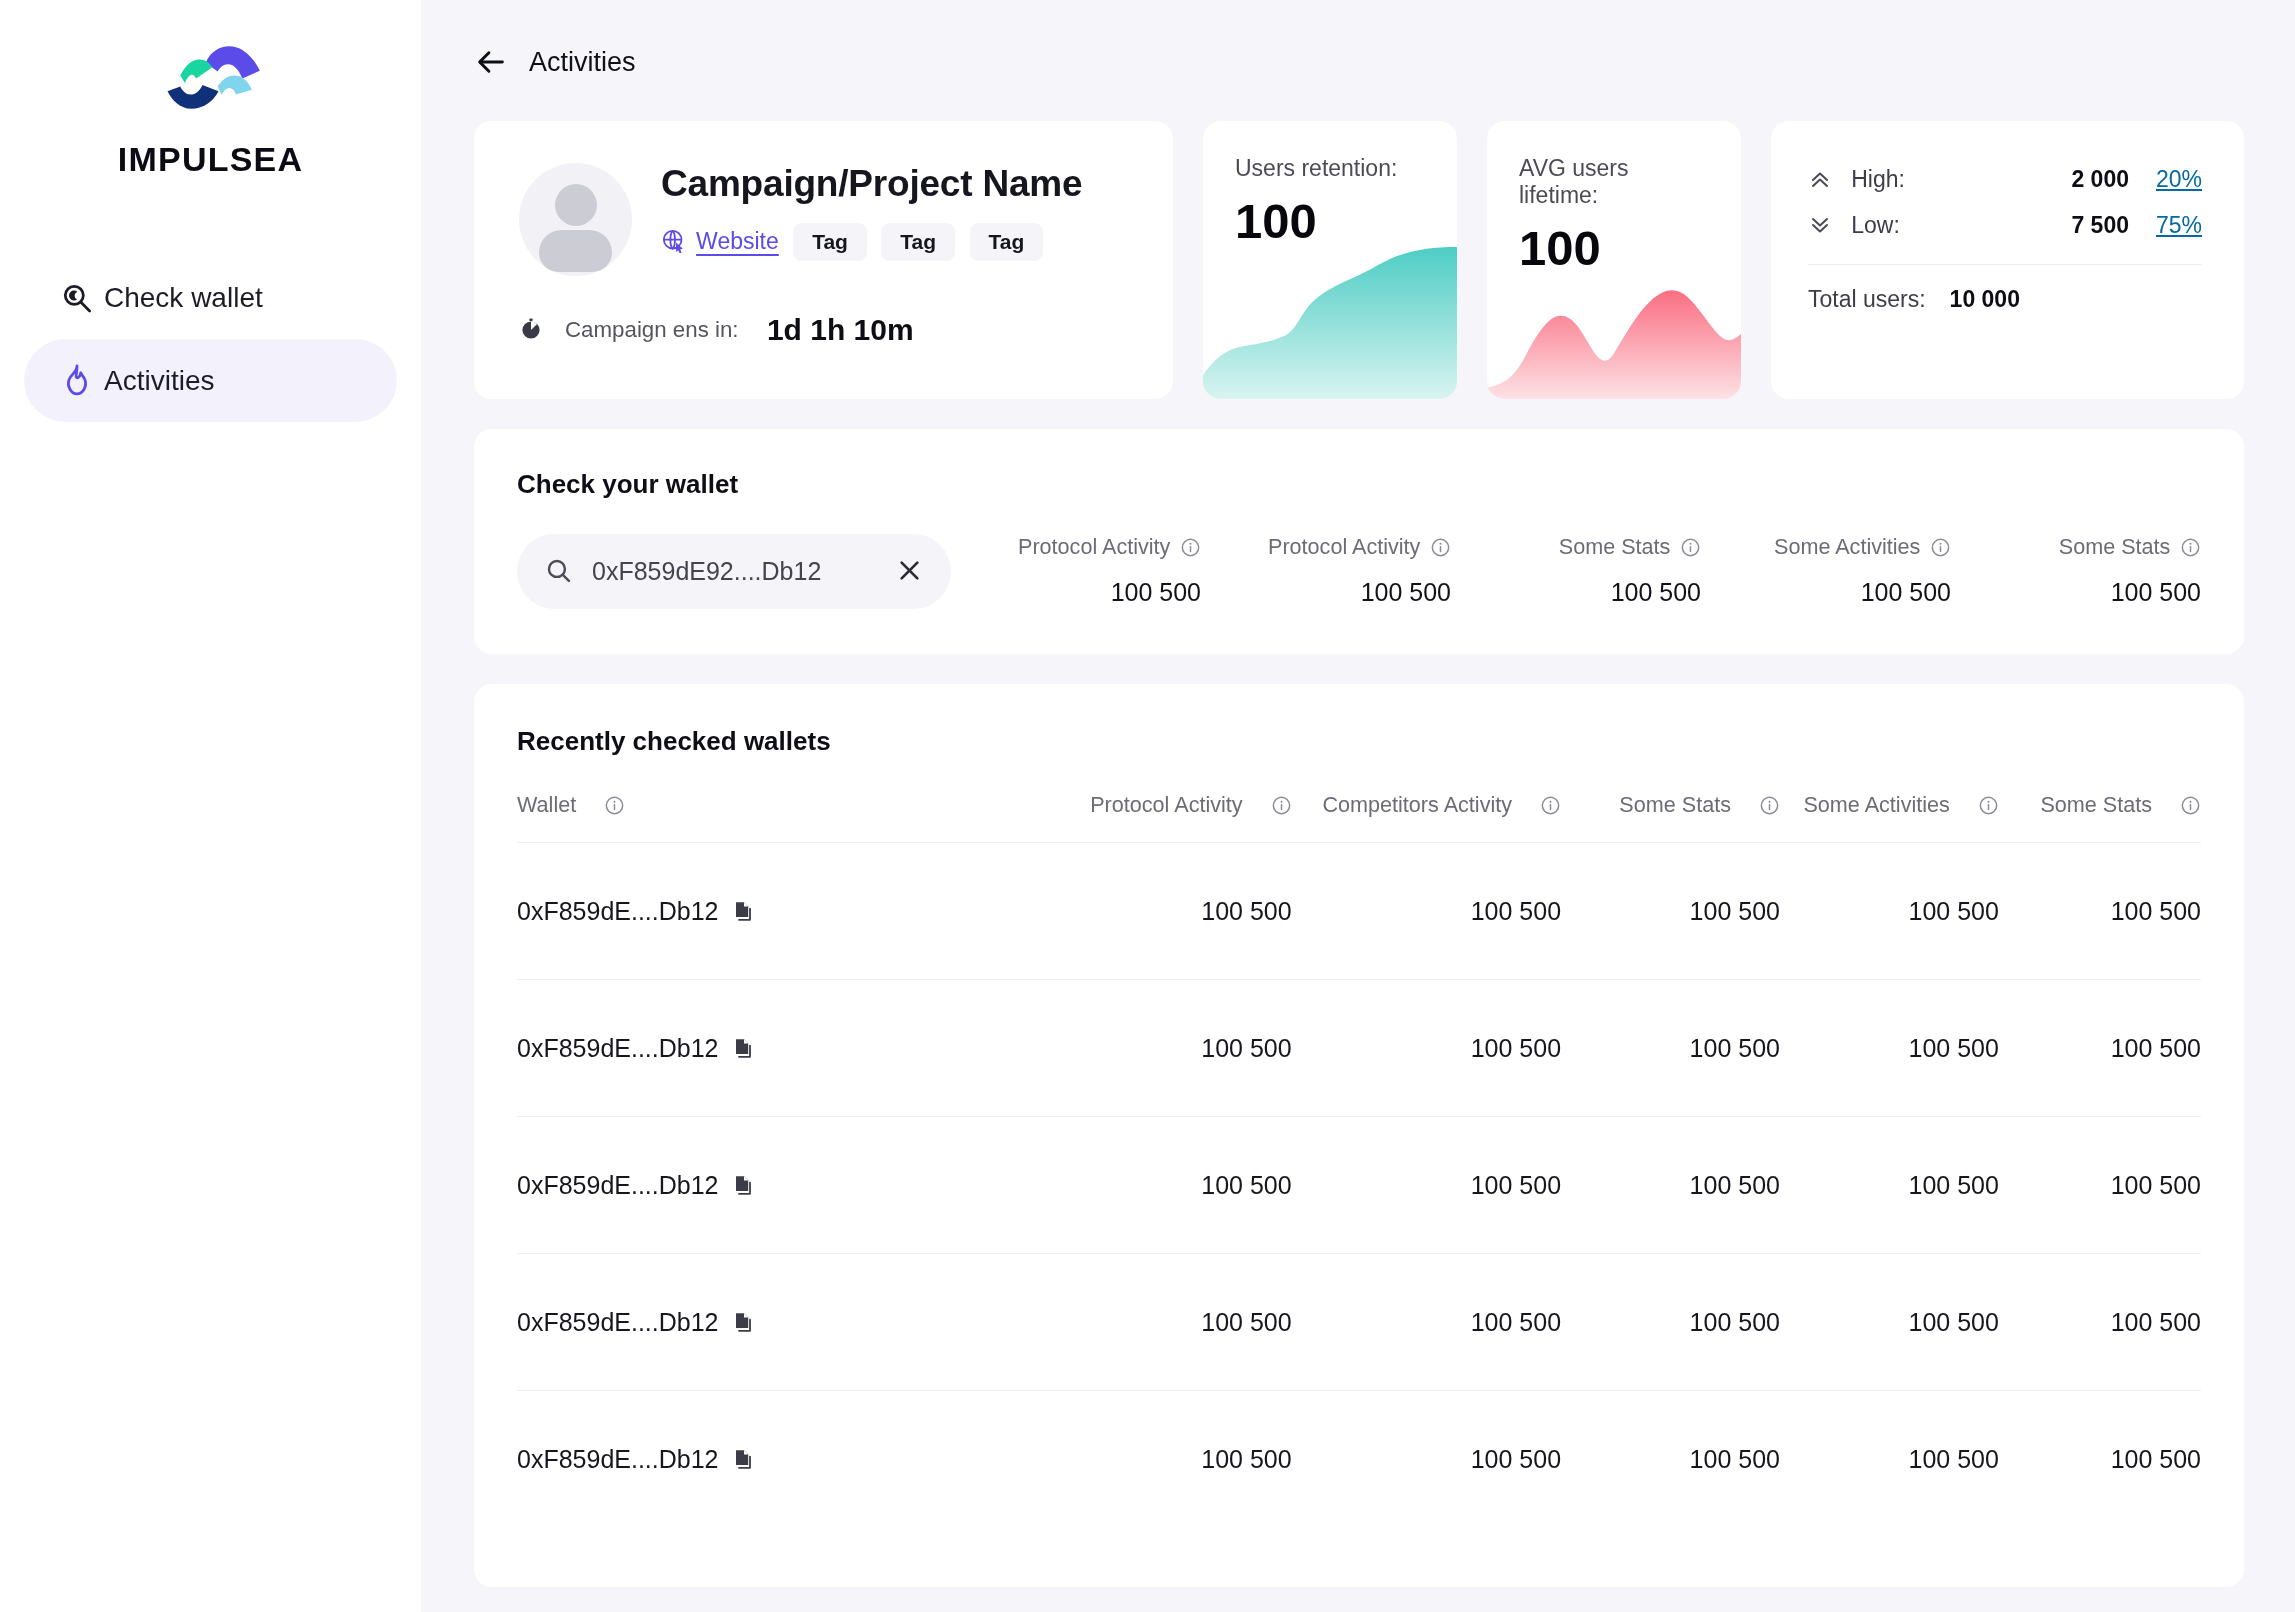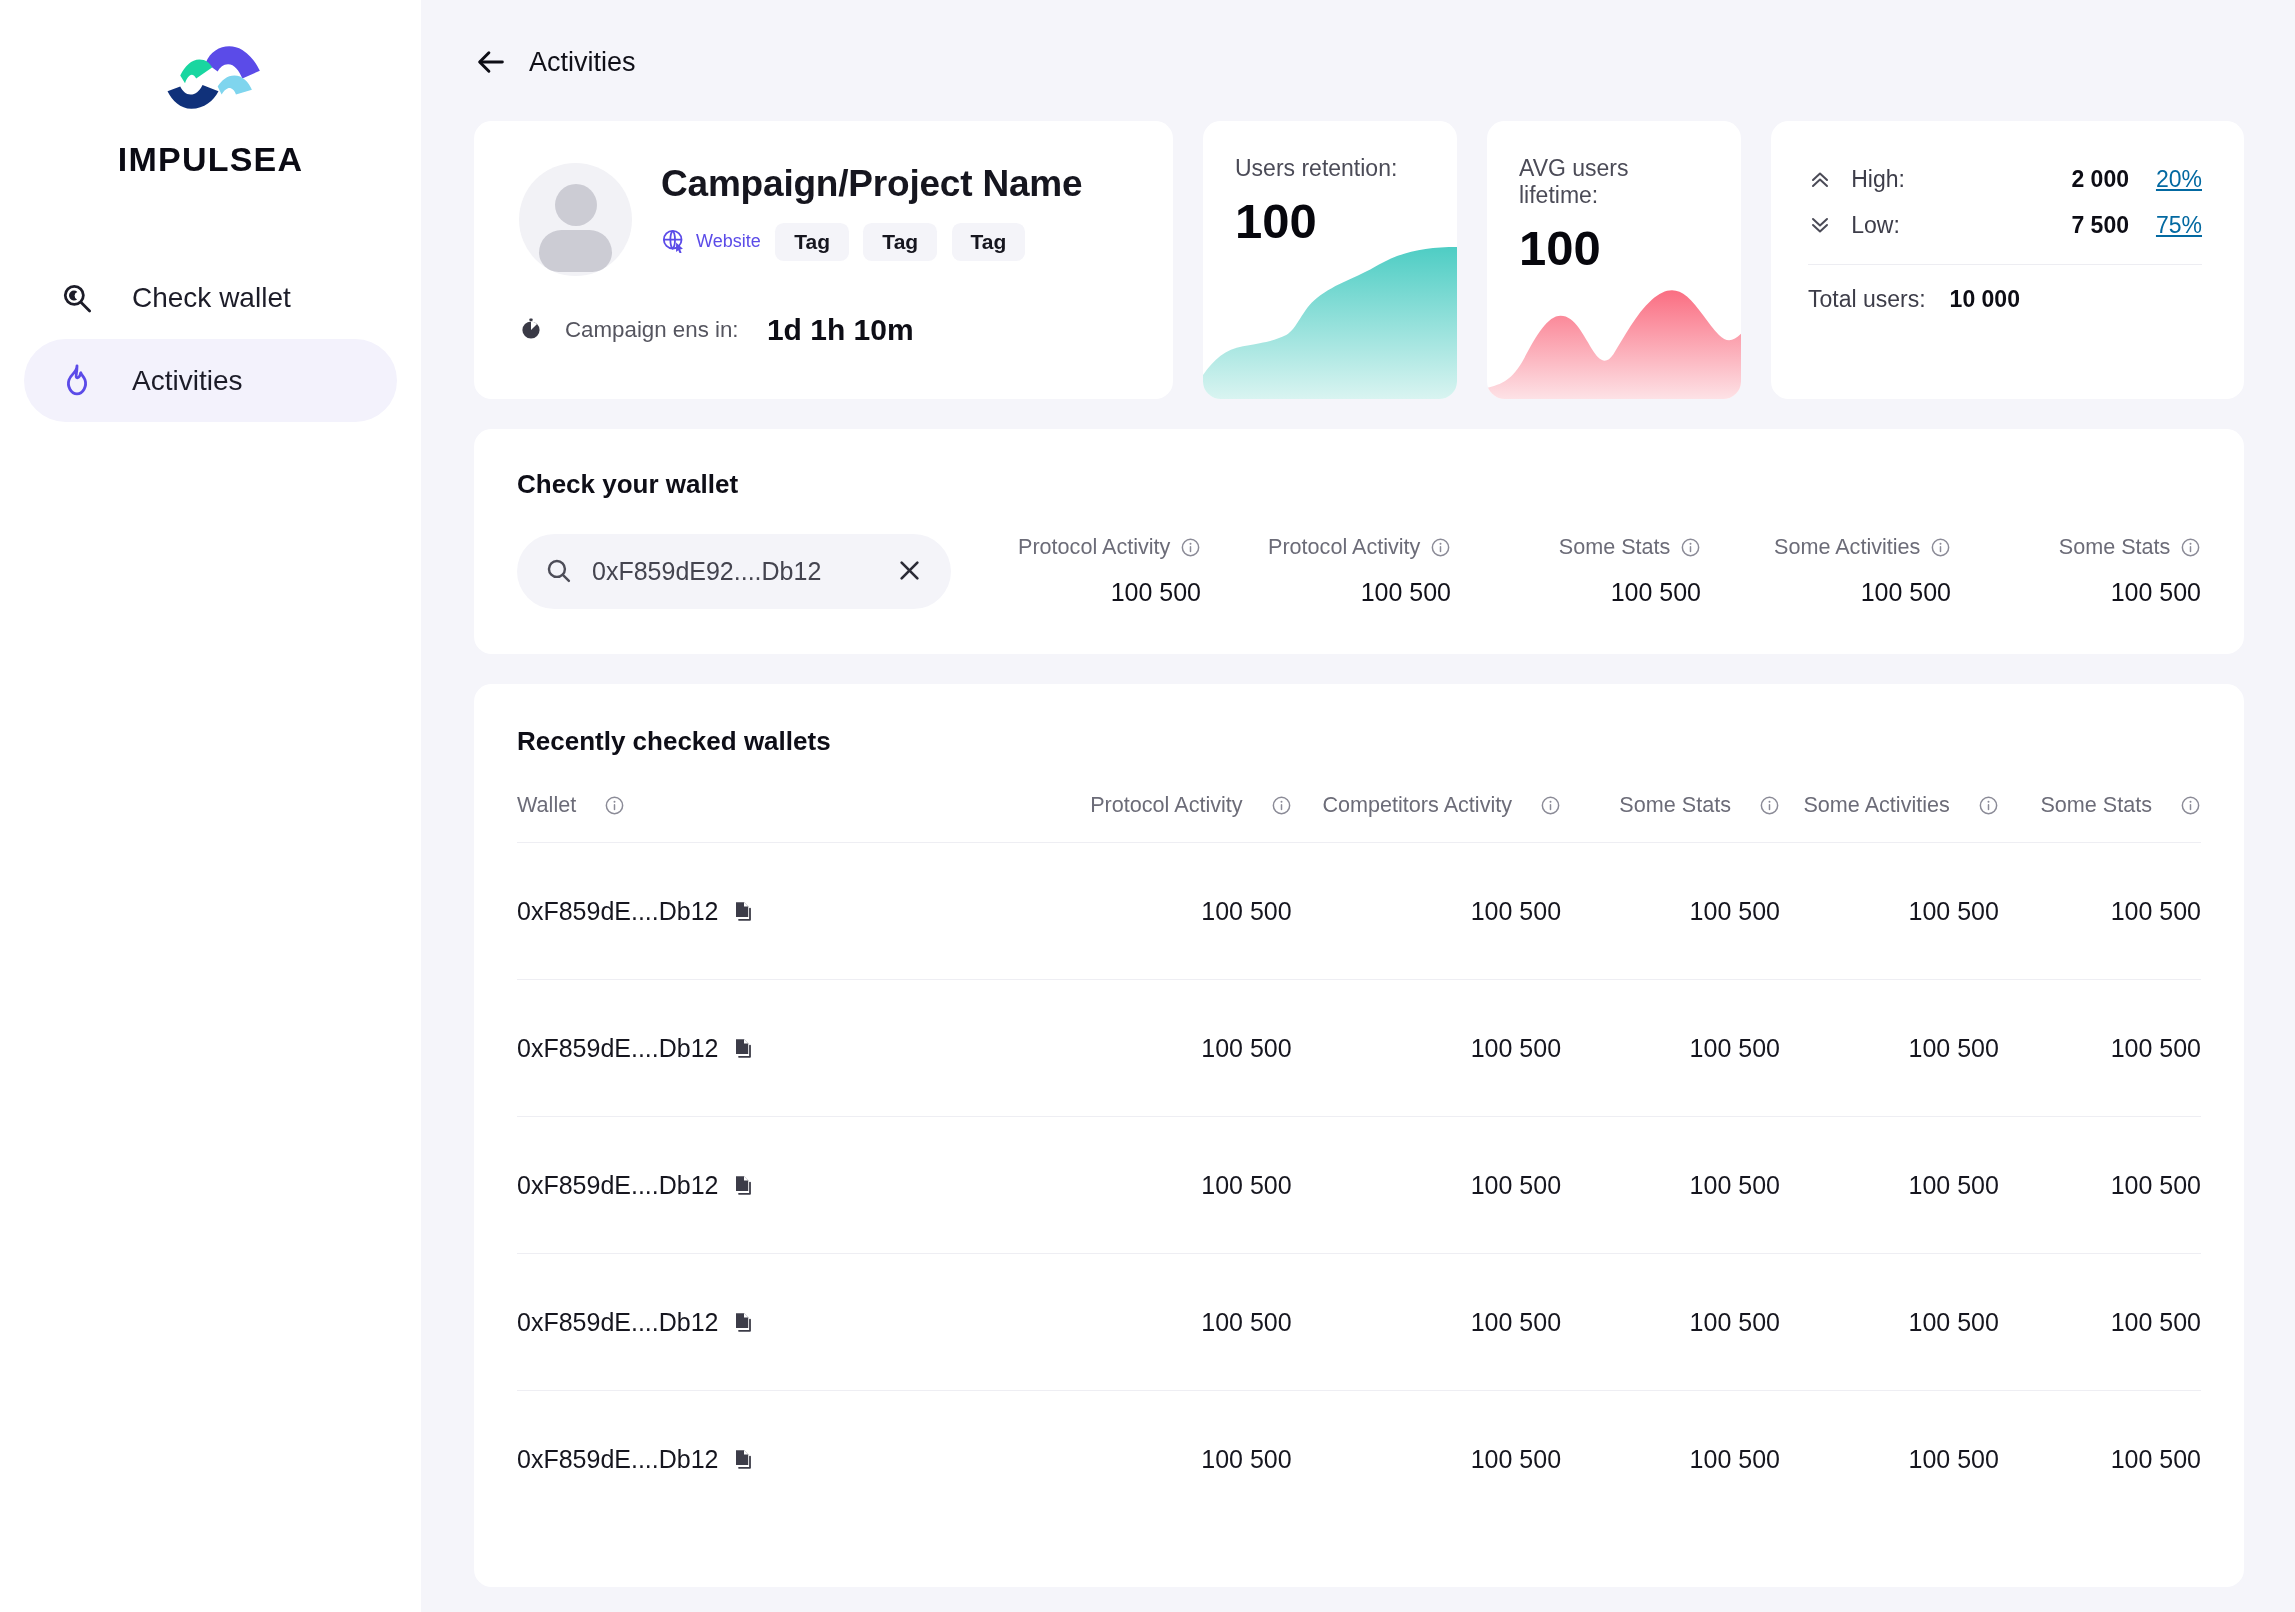--- a/index.html
+++ b/index.html
@@ -18,21 +18,21 @@
     padding-top: 34px;
   }
   .logo-wrap { display: flex; flex-direction: column; align-items: center; }
   .logo-mark { width: 121px; height: 86px; }
   .logo-text {
     margin-top: 20px; font-size: 34px; font-weight: 700;
     letter-spacing: 1.2px; color: #0b0b14;
   }
   .nav { margin-top: 77px; padding: 0 24px; }
   .nav-item {
-    display: flex; align-items: center; gap: 37px;
+    display: flex; align-items: center; gap: 9px;
     height: 83px; padding: 0 34px;
     border-radius: 42px; cursor: pointer;
   }
   .nav-item.active { background: #f3f2fc; }
   .nav-label { font-size: 28px; color: #1c1c28; }
   .nav-icon { width: 37px; height: 37px; display: flex; align-items: center; justify-content: center; }
 
   
   .main { flex: 1; height: 100%; padding: 38px 51px 0 53px; overflow: hidden; }
   .page-head { display: flex; align-items: center; gap: 21px; height: 48px; margin-bottom: 35px; }
@@ -46,21 +46,21 @@
     flex: 0 0 699px; background: #fff; border-radius: 17.6px;
     padding: 42px 45px 0 45px; position: relative;
   }
   .camp-top { display: flex; gap: 29px; }
   .avatar { width: 113px; height: 113px; border-radius: 50%; background: #f2f2f6; position: relative; flex: 0 0 113px; }
   .avatar .head { position: absolute; width: 42px; height: 42px; border-radius: 50%; background: #ccccd4; left: 36px; top: 21px; }
   .avatar .body { position: absolute; width: 73px; height: 42px; border-radius: 37px 37px 32px 32px; background: #ccccd4; left: 20px; top: 67px; }
   .camp-name { font-size: 37px; font-weight: 700; color: #16161f; letter-spacing: -0.2px; }
   .camp-meta { display: flex; align-items: center; gap: 14.4px; margin-top: 17.6px; }
   .website-link { display: flex; align-items: center; gap: 9.6px; cursor: pointer; }
-  .website-text { font-size: 18px; color: #5b4be8; text-underline-offset: 4.8px; }
+  .website-text { font-size: 23px; color: #5b4be8; text-decoration: underline; text-underline-offset: 4.8px; }
   .tag {
     background: #f4f4f9; border-radius: 8.8px; padding: 7.2px 19px;
     font-size: 21px; font-weight: 700; color: #16161f; cursor: pointer;
   }
   .camp-timer { display: flex; align-items: center; gap: 22px; margin-top: 37px; }
   .timer-text { font-size: 22.3px; color: #55555f; }
   .timer-val { font-size: 30px; font-weight: 700; color: #0d0d15; margin-left: 6.4px; }
 
   .metric-card {
     flex: 0 0 254px; background: #fff; border-radius: 17.6px;

